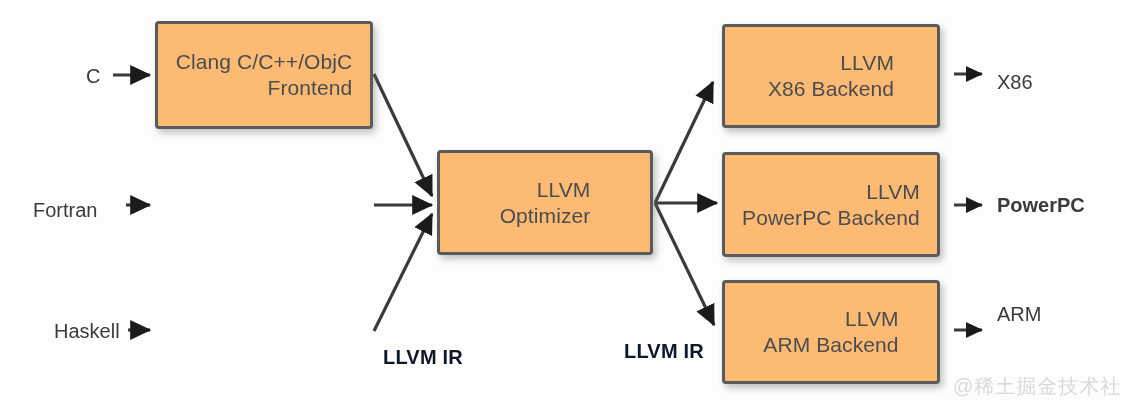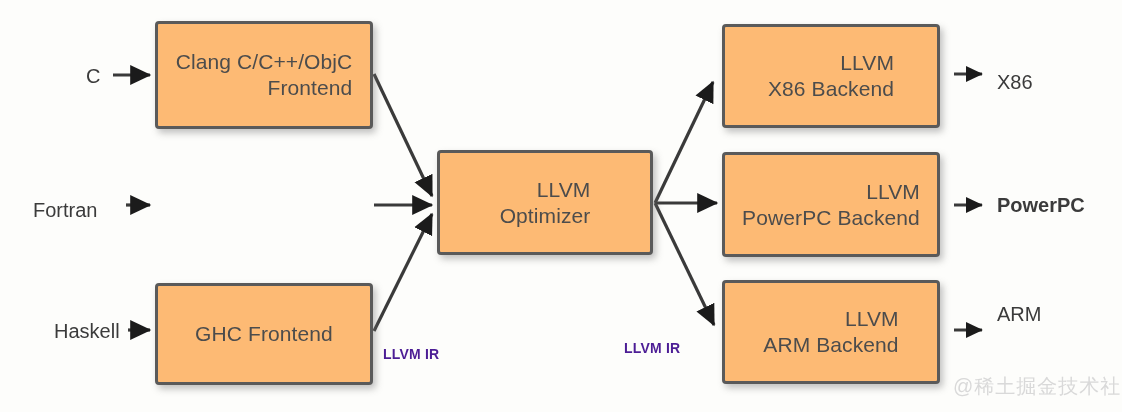--- a/index.html
+++ b/index.html
@@ -37,22 +37,22 @@
   }
   .io-label {
     position: absolute;
     color: #3b3b3b;
     font-size: 20px;
     white-space: nowrap;
     line-height: 1;
   }
   .edge-label {
     position: absolute;
-    color: #4c1d95;
-    font-size: 14px;
+    color: #0f172a;
+    font-size: 20px;
     font-weight: 600;
     white-space: nowrap;
     line-height: 1;
     letter-spacing: 0.2px;
   }
   #wires {
     position: absolute;
     left: 0;
     top: 0;
     width: 1122px;
@@ -109,23 +109,20 @@
   </svg>
 
   <div class="io-label" style="left:86px; top:66px;">C</div>
   <div class="io-label" style="left:33px; top:200px;">Fortran</div>
   <div class="io-label" style="left:45px; top:321px;margin-left:9px;">Haskell</div>
 
   <div class="node" style="left:155px; top:21px; width:218px; height:108px;">
     <span class="node-text">Clang C/C++/ObjC
 Frontend</span>
   </div>
-  <div class="node" style="left:155px; top:283px; width:218px; height:102px;">
-    <span class="node-text">GHC Frontend</span>
-  </div>
 
   <div class="node" style="left:437px; top:150px; width:216px; height:105px;">
     <span class="node-text">LLVM
 Optimizer</span>
   </div>
 
   <div class="node" style="left:722px; top:24px; width:218px; height:104px;">
     <span class="node-text">LLVM
 X86 Backend</span>
   </div>

